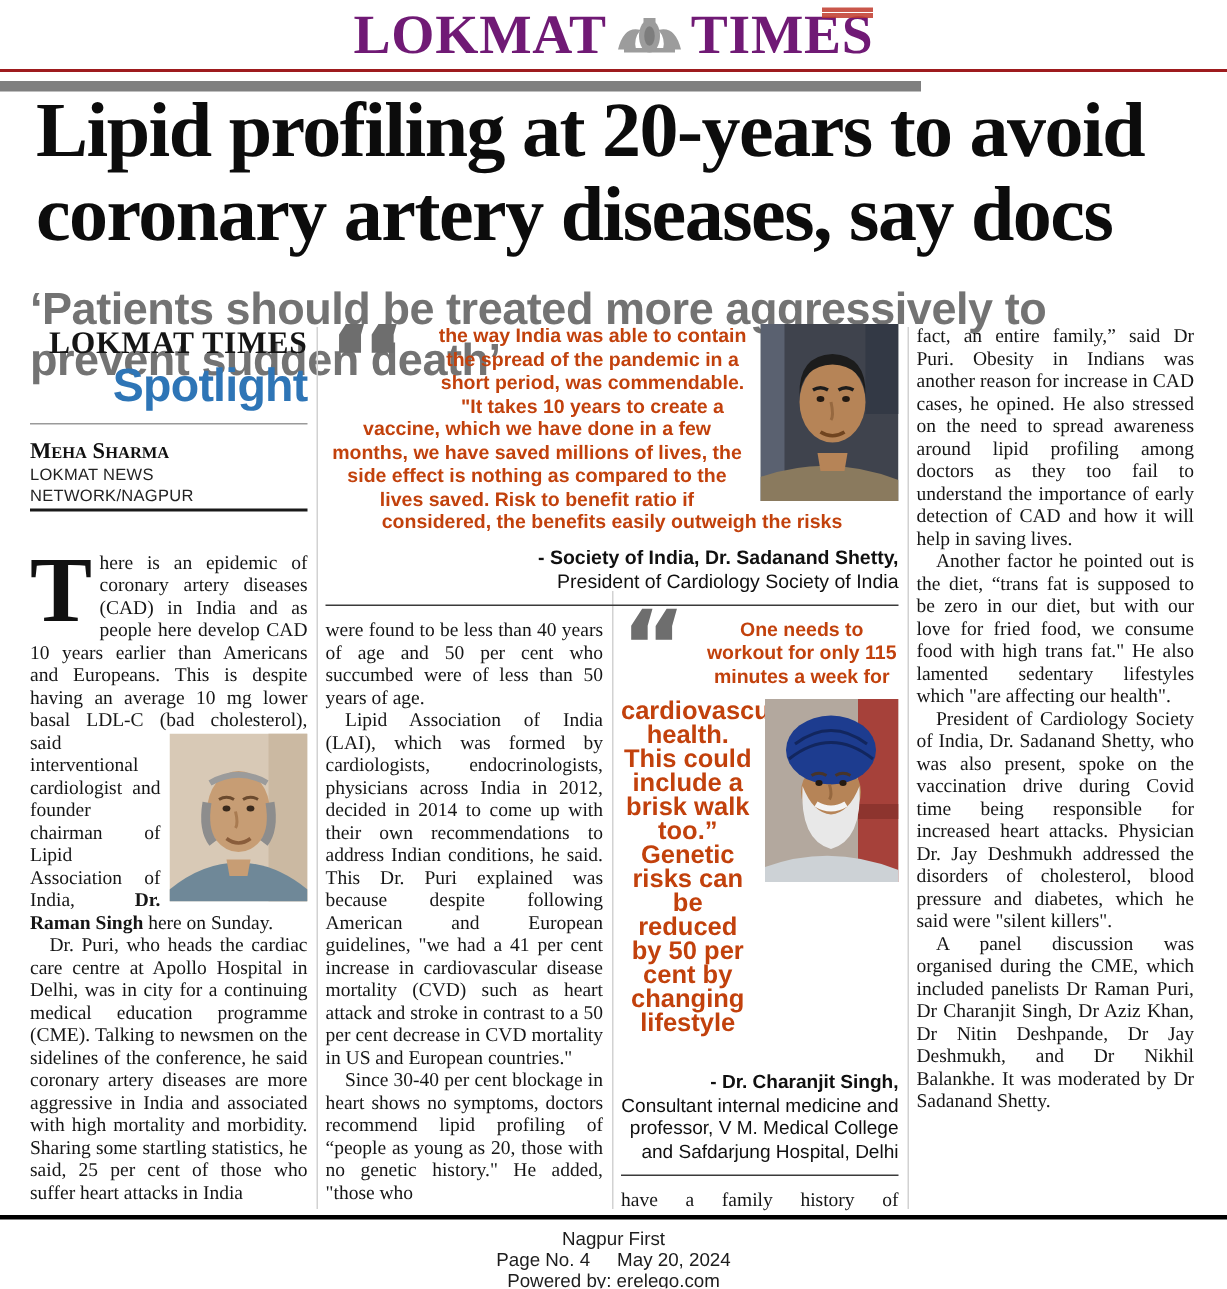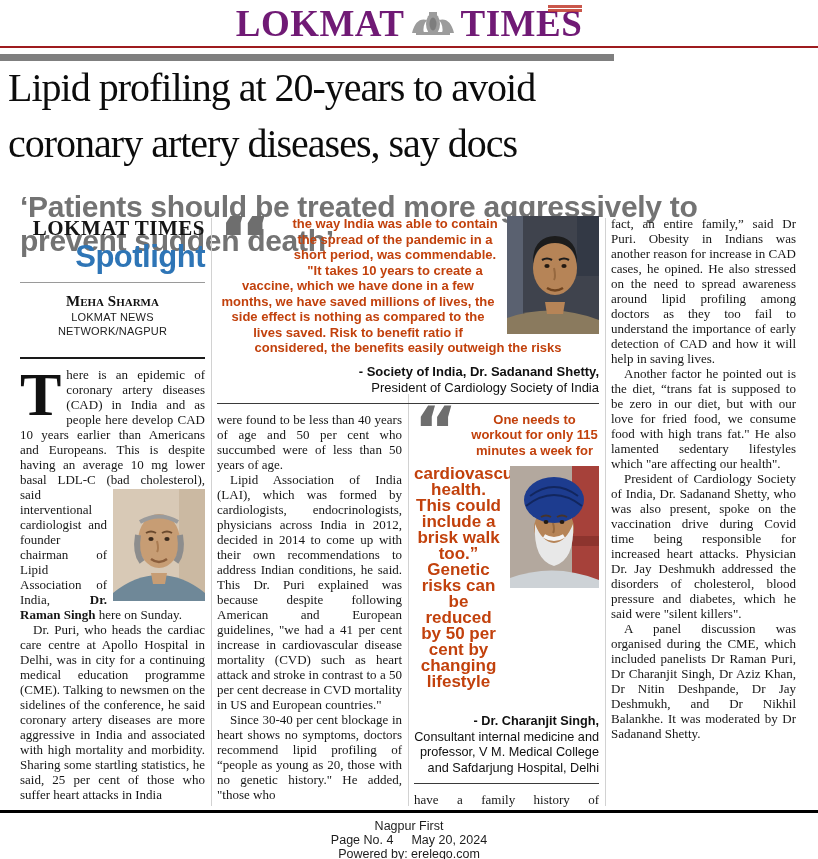--- a/index.html
+++ b/index.html
@@ -12,22 +12,22 @@
   .brand{font-family:"Liberation Serif",serif;font-weight:bold;font-size:37px;
          letter-spacing:.5px;color:#701a75;line-height:28px;}
   .brand-right{position:relative;}
   .mast-tag{position:absolute;top:-5px;right:0;width:34px;height:7px;
             background:repeating-linear-gradient(180deg,#c0392b 0 3px,#fff 3px 4px);
             opacity:.85;}
   .redline{position:absolute;top:46px;left:0;width:818px;height:2px;background:#9e1b1e;}
   .graybar{position:absolute;top:54px;left:0;width:614px;height:7px;background:#7f7f7f;}
 
   
-  .headline{position:absolute;top:60px;left:8px;width:778px;color:#0c0c0c;
-            font-family:"Liberation Serif",serif;font-weight:normal;font-size:40px;
+  .headline{position:absolute;top:60px;left:24px;width:778px;color:#0c0c0c;
+            font-family:"Liberation Serif",serif;font-weight:bold;font-size:52px;
             line-height:56px;letter-spacing:-1px;white-space:nowrap;}
   .subhead{position:absolute;top:190px;left:20px;width:778px;color:#737373;
            font-family:"Liberation Sans",sans-serif;font-weight:bold;font-size:30px;
            letter-spacing:-.3px;}
 
   
   .content{position:absolute;top:216px;left:20px;width:778px;height:592px;
            display:flex;gap:12px;overflow:hidden;}
   .colA,.col2,.col3,.colD{width:185px;flex:0 0 185px;}
   .colBC{width:382px;flex:0 0 382px;}
@@ -46,21 +46,21 @@
            padding:2px 5px 0 0;color:#111;}
   .bname{font-weight:bold;}
 
   
   .spot{ text-align:right;padding-bottom:4px;}
   .spot-brand{font-family:"Liberation Serif",serif;font-weight:bold;font-size:21px;
               letter-spacing:.5px;color:#151515;line-height:24px;}
   .spot-label{font-family:"Liberation Sans",sans-serif;font-weight:bold;font-size:31px;
               color:#2e75b6;line-height:34px;letter-spacing:-.5px;}
   .spot-rule{border:none;border-top:1px solid #9a9a9a;margin:4px 0 10px 0;}
-  .byline{border-bottom:2px solid #1a1a1a;padding-bottom:19px;margin-bottom:8px;text-align:center;}
+  .byline{border-bottom:2px solid #1a1a1a;padding-bottom:1px;margin-bottom:26px;}
   .by-author{font-family:"Liberation Serif",serif;font-weight:bold;font-variant:small-caps;
              font-size:15px;line-height:17px;color:#111;}
   .by-net{font-family:"Liberation Sans",sans-serif;font-size:11px;letter-spacing:.2px;
           color:#222;line-height:14px;}
 
   
   .ph{display:block;}
   .puri-wrap{float:right;width:92px;height:112px;margin:2px 0 3px 6px;}
   .q1photo{float:right;width:92px;height:118px;margin:0 0 4px 8px;}
   .q2photo{width:89px;height:122px;flex:0 0 89px;}

